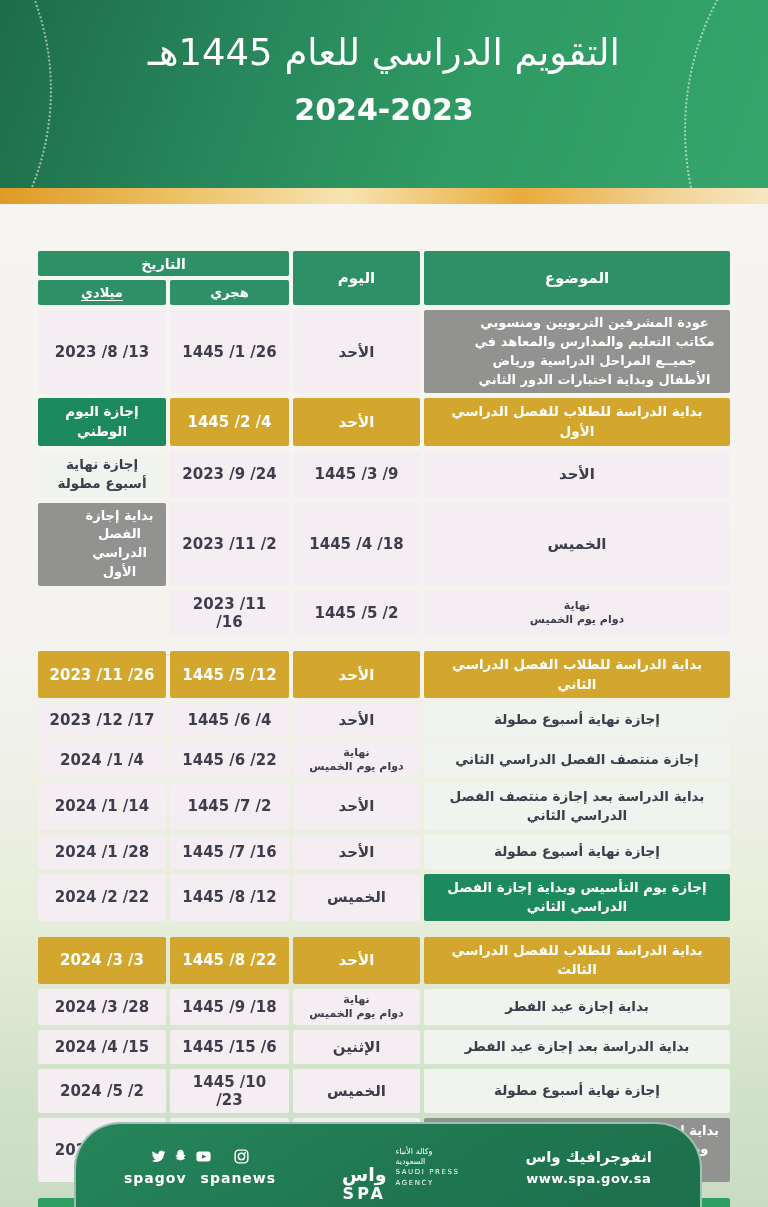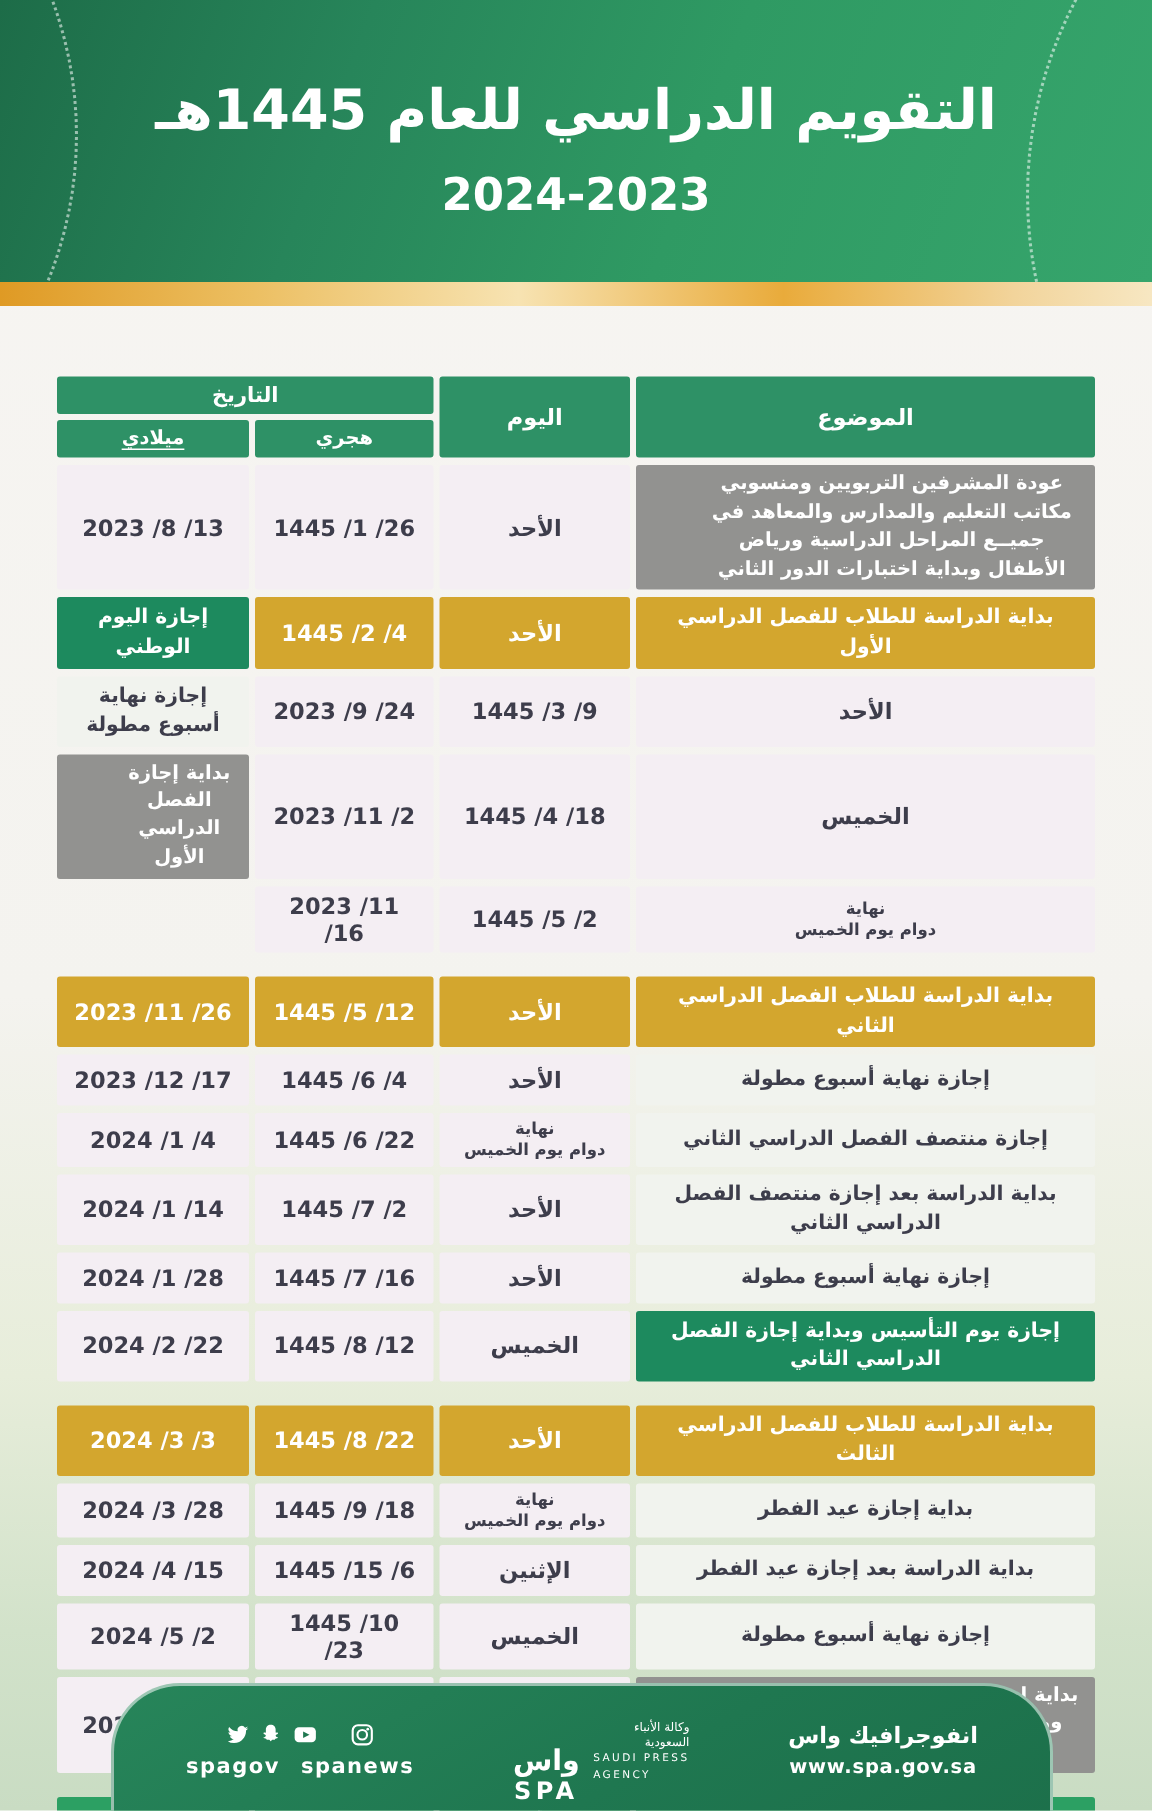--- a/index.html
+++ b/index.html
@@ -12,21 +12,21 @@
 
   
   .hero {
     position:relative; height:188px; overflow:hidden;
     background:linear-gradient(110deg,#1d6c48 0%,#27855a 30%,#2f9a63 60%,#36a56c 100%);
     color:#fff; text-align:center;
   }
   .arc { position:absolute; border:2.5px dotted rgba(255,255,255,.55); border-radius:50%; }
   .arc-left  { width:520px; height:520px; left:-468px; top:-170px; }
   .arc-right { width:560px; height:560px; right:-476px; top:-150px; }
-  .hero-title { direction:rtl; padding-top:52px; font-size:37px; font-weight:bold; letter-spacing:0; }
+  .hero-title { direction:rtl; padding-top:31px; font-size:37px; font-weight:normal; letter-spacing:0; }
   .hero-sub   { direction:ltr; margin-top:18px; font-size:30px; font-weight:bold; }
   .gold-strip {
     height:16px;
     background:linear-gradient(90deg,#df9a24 0%,#ecbf62 22%,#f7e3b2 45%,#e9ab3b 68%,#f2d49b 88%,#f7e7c2 100%);
   }
 
   
   .content { padding:47px 38px 0 38px; }
   .thead, .tsection {
     display:grid; direction:rtl;
@@ -69,21 +69,21 @@
     padding:0 48px 22px 48px; color:#fff;
   }
   .f-group { display:flex; flex-direction:column; align-items:center; gap:5px; }
   .f-info-label { font-size:15px; font-weight:bold; direction:rtl; }
   .f-website { font-size:13px; font-weight:bold; letter-spacing:.5px; direction:ltr; }
   .f-logo { display:flex; direction:ltr; align-items:center; gap:8px; }
   .f-logo-block { display:flex; flex-direction:column; align-items:center; line-height:1; }
   .f-logo-ar { font-size:19px; font-weight:bold;margin-top:32px; }
   .f-logo-en { font-size:16px; font-weight:bold; letter-spacing:3px; margin-top:2px; }
   .f-logo-side { display:flex; flex-direction:column; line-height:1.25; border-left:1px solid rgba(255,255,255,.0); }
-  .f-logo-side .ar { font-size:8px; text-align:right; direction:rtl; }
+  .f-logo-side .ar { font-size:8px; text-align:left; direction:rtl; }
   .f-logo-side .en { font-size:7px; letter-spacing:1.6px; margin-top:1px; }
   .f-icons { display:flex; direction:ltr; align-items:center; gap:5px; }
   .f-icons .gap { width:10px; }
   .f-handles { font-size:14px; font-weight:bold; letter-spacing:1px; direction:ltr; display:flex; gap:14px; }
   svg.icon { display:block; }
 </style>
 </head>
 <body>
 
 <div class="page">

